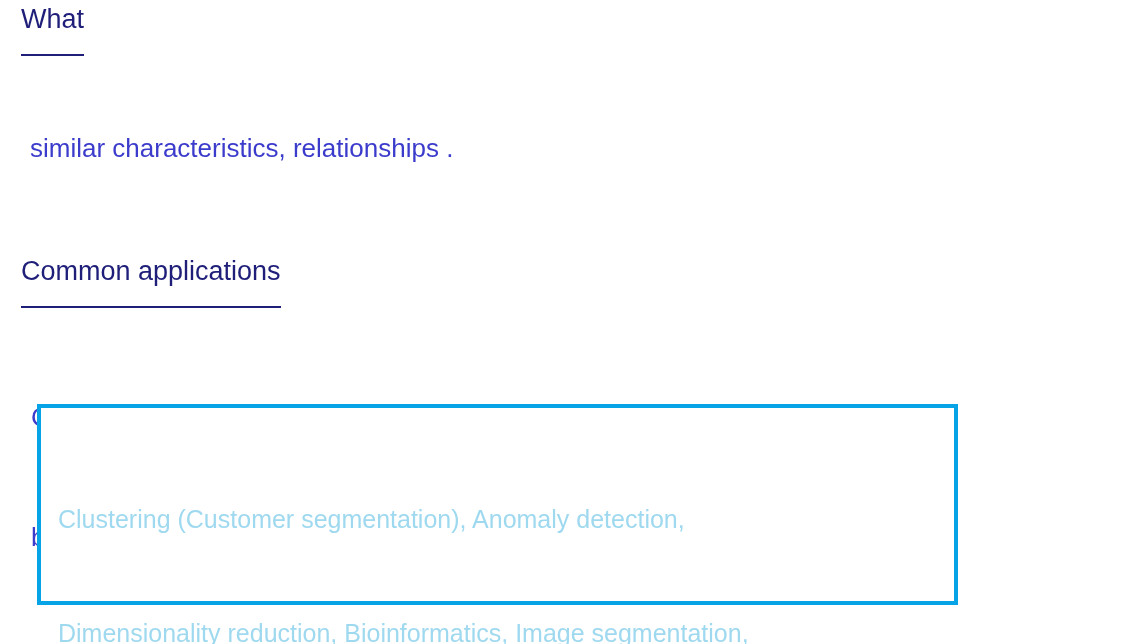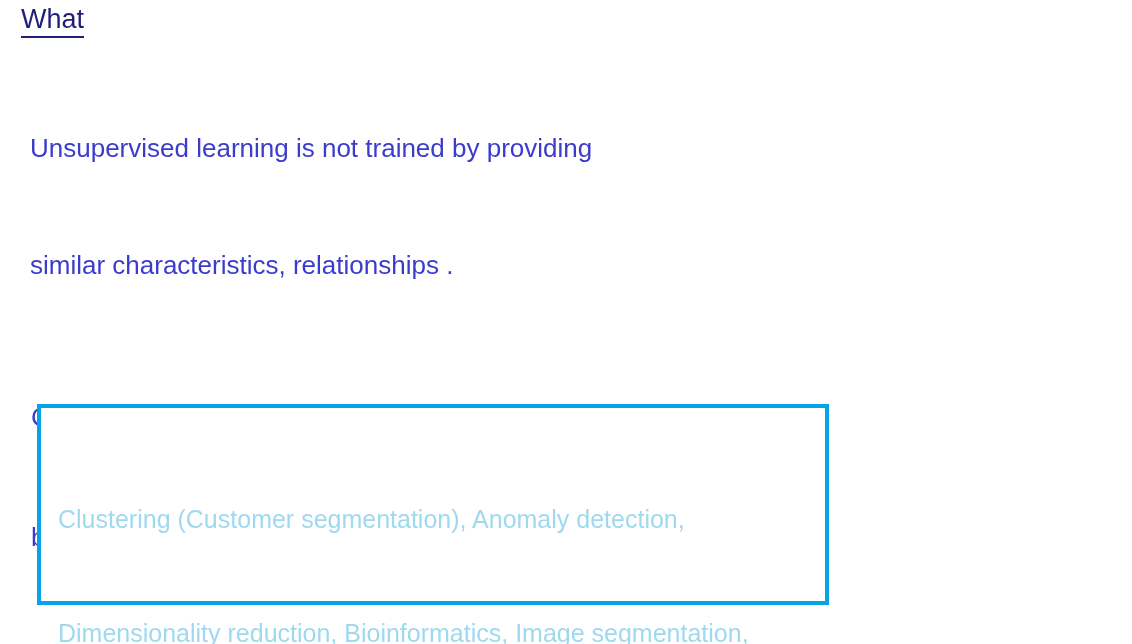--- a/index.html
+++ b/index.html
@@ -23,21 +23,21 @@
   
   .section-heading {
     position: absolute;
     color: #1f1f7a;
     font-size: 27px;
     font-weight: 400;
     letter-spacing: 0px;
     line-height: 1.08;
     white-space: nowrap;
     border-bottom: 2px solid #1f1f7a;
-    padding-bottom: 2px;
+    padding-bottom: 20px;
     display: inline-block;
   }
   #heading-what {
     left: 21px;
     top: 5px;
   }
   #heading-common {
     left: 21px;
     top: 257px;
   }
@@ -63,21 +63,21 @@
   .body-line {
     display: block;
     white-space: pre;
   }
 
   
   #examples-box {
     position: absolute;
     left: 37px;
     top: 404px;
-    width: 792px;
+    width: 921px;
     height: 201px;
     box-sizing: border-box;
     border: 4px solid #06a3e6;
     background: #ffffff;
   }
   #examples-text {
     position: absolute;
     left: 17px;
     top: 16px;
     color: #9fd9ef;
@@ -92,24 +92,24 @@
   }
 </style>
 </head>
 <body>
 
 <div id="slide">
 
   <div id="heading-what" class="section-heading">What</div>
 
   <div id="what-body" class="body-block">
-    <span class="body-line">Unsupervised learning is not trained by providing</span>
     <span class="body-line">similar characteristics, relationships .</span>
   </div>
 
+  <div id="heading-common" class="section-heading">Common applications</div>
 
   <div id="common-body" class="body-block">
     <span class="body-line">Customer segmentation where algorithms group customers based on</span>
     <span class="body-line">behaviour or purchasing behavior is a common application.</span>
   </div>
 
   <div id="examples-box">
     <div id="examples-text">
       <span class="example-line">Clustering (Customer segmentation), Anomaly detection,</span>
       <span class="example-line">Dimensionality reduction, Bioinformatics, Image segmentation,</span>

